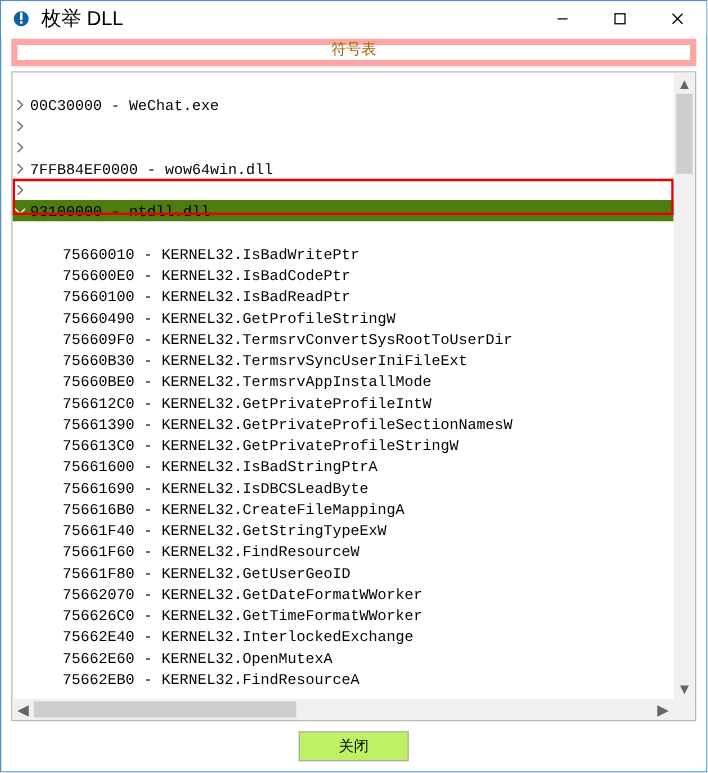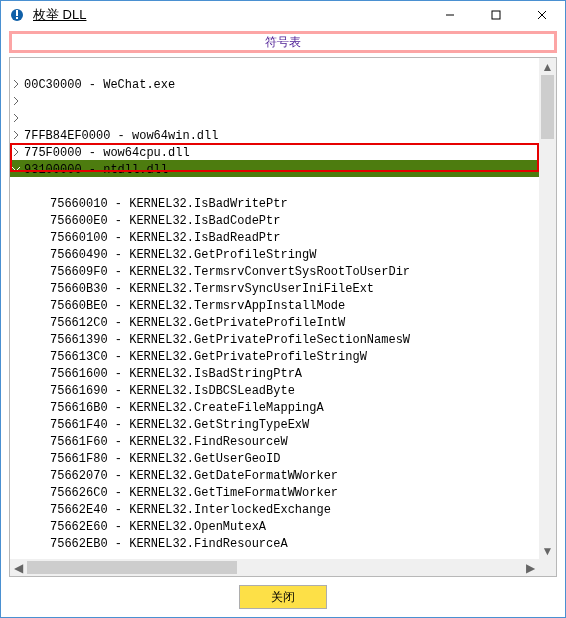--- a/index.html
+++ b/index.html
@@ -1,42 +1,42 @@
 <!DOCTYPE html>
 <html><head>
 <meta charset="utf-8">
 <style>
   * { box-sizing: border-box; }
   html, body { margin: 0; padding: 0; font-family: "Microsoft YaHei", "Segoe UI", Arial, sans-serif; font-size: 12px; background: #fff; }
   .window { width: 566px; height: 618px; border: 1px solid #4a90d1; background: #fff; display: flex; flex-direction: column; }
   .titlebar { height: 28px; display: flex; align-items: center; background: #fff; }
   .titlebar-icon { width: 20px; height: 20px; margin-left: 6px; display: flex; align-items: center; justify-content: center; }
-  .titlebar-title { flex: 0 0 auto; margin-left: 6px; font-size: 13px; color: #000; text-decoration: underline; }
+  .titlebar-title { flex: 0 0 auto; margin-left: 6px; font-size: 16px; color: #000; }
   .titlebar-spacer { flex: 1 1 auto; }
   .sysbtn { width: 46px; height: 28px; display: flex; align-items: center; justify-content: center; color: #000; }
   .sysbtn svg { stroke: #000; }
-  .subtitle-bar { height: 22px; border: 3px solid #fca5a5; margin: 2px 8px 0 8px; display: flex; align-items: flex-start; justify-content: center; background: #fff; font-size: 12px; color: #4c1d95; }
+  .subtitle-bar { height: 22px; border: 5px solid #fca5a5; margin: 2px 8px 0 8px; display: flex; align-items: flex-end; justify-content: center; background: #fff; font-size: 12px; color: #a16207; }
   .list-wrap { flex: 1 1 auto; margin: 4px 8px 0 8px; border: 1px solid #b8b8b8; position: relative; overflow: hidden; background: #fff; }
   .list-inner { position: absolute; left: 0; top: 0; right: 17px; bottom: 17px; overflow: hidden; font-family: Consolas, "Courier New", monospace; font-size: 12px; line-height: 17px; white-space: pre; }
   .row { height: 17px; display: flex; align-items: center; }
   .caret { width: 12px; display: inline-flex; align-items: center; justify-content: center; color: #666; }
   .row-text { padding-left: 2px; margin-top: 38px; }
   .selected { background: #4d7c0f; color: #fff; }
   .selected .caret { color: #fff; }
   .highlight-box { position: absolute; border: 2px solid #e60000; pointer-events: none; }
   .vscroll { position: absolute; right: 0; top: 0; width: 17px; bottom: 17px; background: #f0f0f0; display: flex; flex-direction: column; }
   .vscroll .arrow, .hscroll .arrow { height: 17px; width: 17px; display: flex; align-items: center; justify-content: center; color: #666; }
   .vscroll .track { flex: 1 1 auto; position: relative; }
   .vscroll .thumb { position: absolute; left: 2px; right: 2px; top: 0; height: 64px; background: #cdcdcd; }
   .hscroll { position: absolute; left: 0; right: 17px; bottom: 0; height: 17px; background: #f0f0f0; display: flex; }
   .hscroll .track { flex: 1 1 auto; position: relative; }
   .hscroll .thumb { position: absolute; top: 2px; bottom: 2px; left: 0; width: 210px; background: #cdcdcd; }
   .corner { position: absolute; right: 0; bottom: 0; width: 17px; height: 17px; background: #f0f0f0; }
   .footer { height: 40px; display: flex; align-items: center; justify-content: center; }
-  .close-btn { min-width: 88px; height: 24px; border: 1px solid #adadad; background: #fde047; font-size: 12px; display: flex; align-items: center; justify-content: center; }
+  .close-btn { min-width: 88px; height: 24px; border: 1px solid #adadad; background: #bef264; font-size: 12px; display: flex; align-items: center; justify-content: center; }
   .indent-1 { padding-left: 28px; }
 </style>
 </head>
 <body>
 
 <div class="window">
   <div class="titlebar">
     <div class="titlebar-icon">
       <svg width="16" height="16" viewBox="0 0 16 16">
           <circle cx="8" cy="8" r="6" fill="#1060a8"></circle>
@@ -70,21 +70,21 @@
 
   <div class="list-wrap">
     <div class="list-inner" id="list-inner"><div class="row"><span class="caret"></span><span class="row-text">00C30000 - WeChat.exe</span></div><div class="row"><span class="caret"><svg width="8" height="8" viewBox="0 0 8 8">
               <path d="M2 0 L6 4 L2 8" fill="none" stroke="currentColor" stroke-width="1"></path>
             </svg></span></div><div class="row"><span class="caret"><svg width="8" height="8" viewBox="0 0 8 8">
               <path d="M2 0 L6 4 L2 8" fill="none" stroke="currentColor" stroke-width="1"></path>
             </svg></span></div><div class="row"><span class="caret"><svg width="8" height="8" viewBox="0 0 8 8">
               <path d="M2 0 L6 4 L2 8" fill="none" stroke="currentColor" stroke-width="1"></path>
             </svg></span><span class="row-text">7FFB84EF0000 - wow64win.dll</span></div><div class="row"><span class="caret"><svg width="8" height="8" viewBox="0 0 8 8">
               <path d="M2 0 L6 4 L2 8" fill="none" stroke="currentColor" stroke-width="1"></path>
-            </svg></span><span class="row-text">775F0000 - wow64cpu.dll</span></div><div class="row"><span class="caret"><svg width="8" height="8" viewBox="0 0 8 8">
+            </svg></span></div><div class="row"><span class="caret"><svg width="8" height="8" viewBox="0 0 8 8">
               <path d="M2 0 L6 4 L2 8" fill="none" stroke="currentColor" stroke-width="1"></path>
             </svg></span><span class="row-text">93100000 - ntdll.dll</span></div><div class="row selected"><span class="caret"><svg width="8" height="8" viewBox="0 0 8 8">
               <path d="M0 2 L4 6 L8 2" fill="none" stroke="currentColor" stroke-width="1"></path>
             </svg></span><span class="row-text">75650000 - KERNEL32.DLL</span></div><div class="row"><span class="caret"></span><span class="row-text indent-1">75660010 - KERNEL32.IsBadWritePtr</span></div><div class="row"><span class="caret"></span><span class="row-text indent-1">756600E0 - KERNEL32.IsBadCodePtr</span></div><div class="row"><span class="caret"></span><span class="row-text indent-1">75660100 - KERNEL32.IsBadReadPtr</span></div><div class="row"><span class="caret"></span><span class="row-text indent-1">75660490 - KERNEL32.GetProfileStringW</span></div><div class="row"><span class="caret"></span><span class="row-text indent-1">756609F0 - KERNEL32.TermsrvConvertSysRootToUserDir</span></div><div class="row"><span class="caret"></span><span class="row-text indent-1">75660B30 - KERNEL32.TermsrvSyncUserIniFileExt</span></div><div class="row"><span class="caret"></span><span class="row-text indent-1">75660BE0 - KERNEL32.TermsrvAppInstallMode</span></div><div class="row"><span class="caret"></span><span class="row-text indent-1">756612C0 - KERNEL32.GetPrivateProfileIntW</span></div><div class="row"><span class="caret"></span><span class="row-text indent-1">75661390 - KERNEL32.GetPrivateProfileSectionNamesW</span></div><div class="row"><span class="caret"></span><span class="row-text indent-1">756613C0 - KERNEL32.GetPrivateProfileStringW</span></div><div class="row"><span class="caret"></span><span class="row-text indent-1">75661600 - KERNEL32.IsBadStringPtrA</span></div><div class="row"><span class="caret"></span><span class="row-text indent-1">75661690 - KERNEL32.IsDBCSLeadByte</span></div><div class="row"><span class="caret"></span><span class="row-text indent-1">756616B0 - KERNEL32.CreateFileMappingA</span></div><div class="row"><span class="caret"></span><span class="row-text indent-1">75661F40 - KERNEL32.GetStringTypeExW</span></div><div class="row"><span class="caret"></span><span class="row-text indent-1">75661F60 - KERNEL32.FindResourceW</span></div><div class="row"><span class="caret"></span><span class="row-text indent-1">75661F80 - KERNEL32.GetUserGeoID</span></div><div class="row"><span class="caret"></span><span class="row-text indent-1">75662070 - KERNEL32.GetDateFormatWWorker</span></div><div class="row"><span class="caret"></span><span class="row-text indent-1">756626C0 - KERNEL32.GetTimeFormatWWorker</span></div><div class="row"><span class="caret"></span><span class="row-text indent-1">75662E40 - KERNEL32.InterlockedExchange</span></div><div class="row"><span class="caret"></span><span class="row-text indent-1">75662E60 - KERNEL32.OpenMutexA</span></div><div class="row"><span class="caret"></span><span class="row-text indent-1">75662EB0 - KERNEL32.FindResourceA</span></div></div>
     <div class="highlight-box" id="hlbox" style="left: 0px; right: 17px; top: 85px; height: 28.9px;"></div>
     <div class="vscroll">
       <div class="arrow">▲</div>
       <div class="track">
           <div class="thumb"></div>
         </div>

